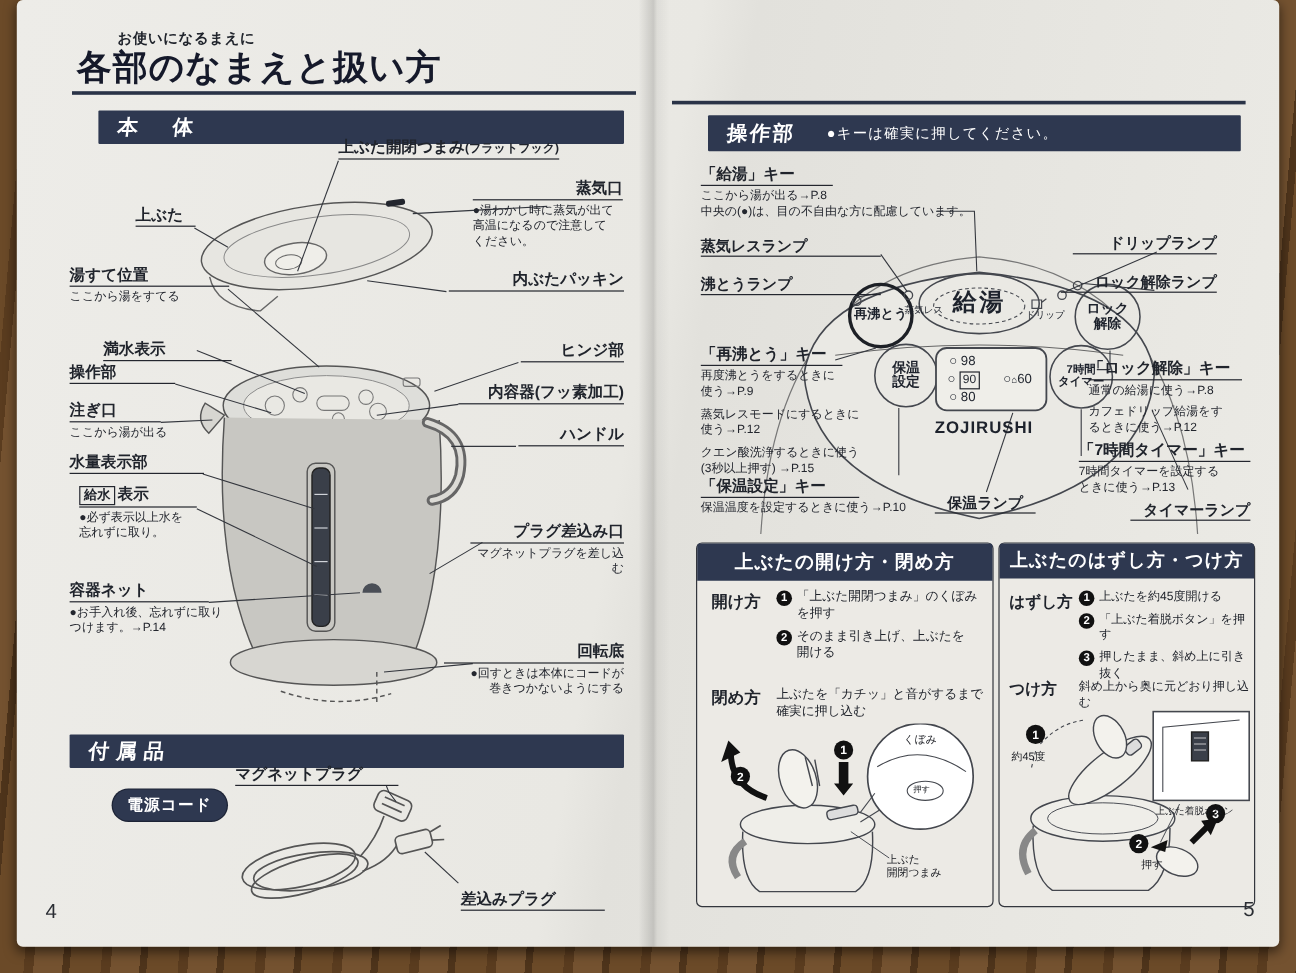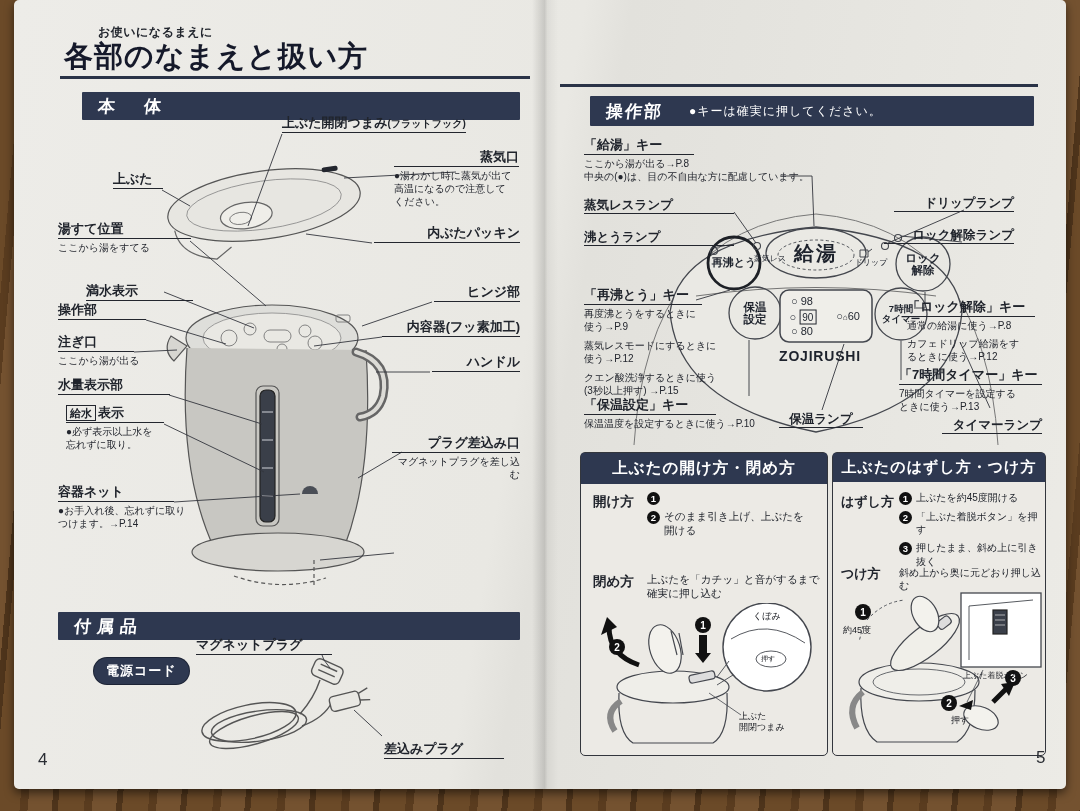--- a/index.html
+++ b/index.html
@@ -165,20 +165,25 @@
     </div>
     <div class="abs" style="left:378px;top:436px;width:128px;">
       <div class="lbl r">プラグ差込み口</div>
       <div class="note" style="text-align:right;">マグネットプラグを差し込む</div>
     </div>
     <div class="abs" style="left:44px;top:485px;width:150px;">
       <div class="lbl" style="width:116px;">容器ネット</div>
       <div class="note">●お手入れ後、忘れずに取り
 つけます。→P.14</div>
     </div>
+    <div class="abs" style="left:356px;top:536px;width:150px;">
+      <div class="lbl r">回転底</div>
+      <div class="note" style="text-align:right;">●回すときは本体にコードが
+巻きつかないようにする</div>
+    </div>
 
     <div class="abs secbar" style="left:44px;top:612px;width:462px;height:28px;">
       <span class="t">付属品</span>
     </div>
     <svg width="530" height="150" viewBox="0 0 530 150" style="top:640px;">
       <g stroke="#555" stroke-width="1.4" fill="none">
         <ellipse cx="235" cy="82" rx="48" ry="17" transform="rotate(-12 235 82)"></ellipse>
         <ellipse cx="245" cy="86" rx="48" ry="15" transform="rotate(-8 245 86)"></ellipse>
         <ellipse cx="240" cy="90" rx="46" ry="14" transform="rotate(-16 240 90)"></ellipse>
         <path d="M286,74 Q 300,58 306,40"></path>
@@ -305,20 +310,22 @@
 ときに使う→P.13</div>
     </div>
     <div class="abs lbl r" style="left:398px;top:418px;width:100px;font-size:12.5px;">タイマーランプ</div>
 
     <div class="instrbox" style="left:36px;top:452px;width:246px;height:302px;">
       <div class="hdr">上ぶたの開け方・閉め方</div>
       <div class="abs how" style="left:12px;top:40px;">開け方</div>
       <div class="abs" style="left:66px;top:38px;width:172px;">
         <div class="step">
           <span class="stepnum">1</span>
+          <span class="steptext">「上ぶた開閉つまみ」のくぼみ
+を押す</span>
         </div>
         <div class="step">
           <span class="stepnum">2</span>
           <span class="steptext">そのまま引き上げ、上ぶたを
 開ける</span>
         </div>
       </div>
       <div class="abs how" style="left:12px;top:120px;">閉め方</div>
       <div class="abs steptext" style="left:66px;top:120px;width:176px;">上ぶたを「カチッ」と音がするまで
 確実に押し込む</div>

